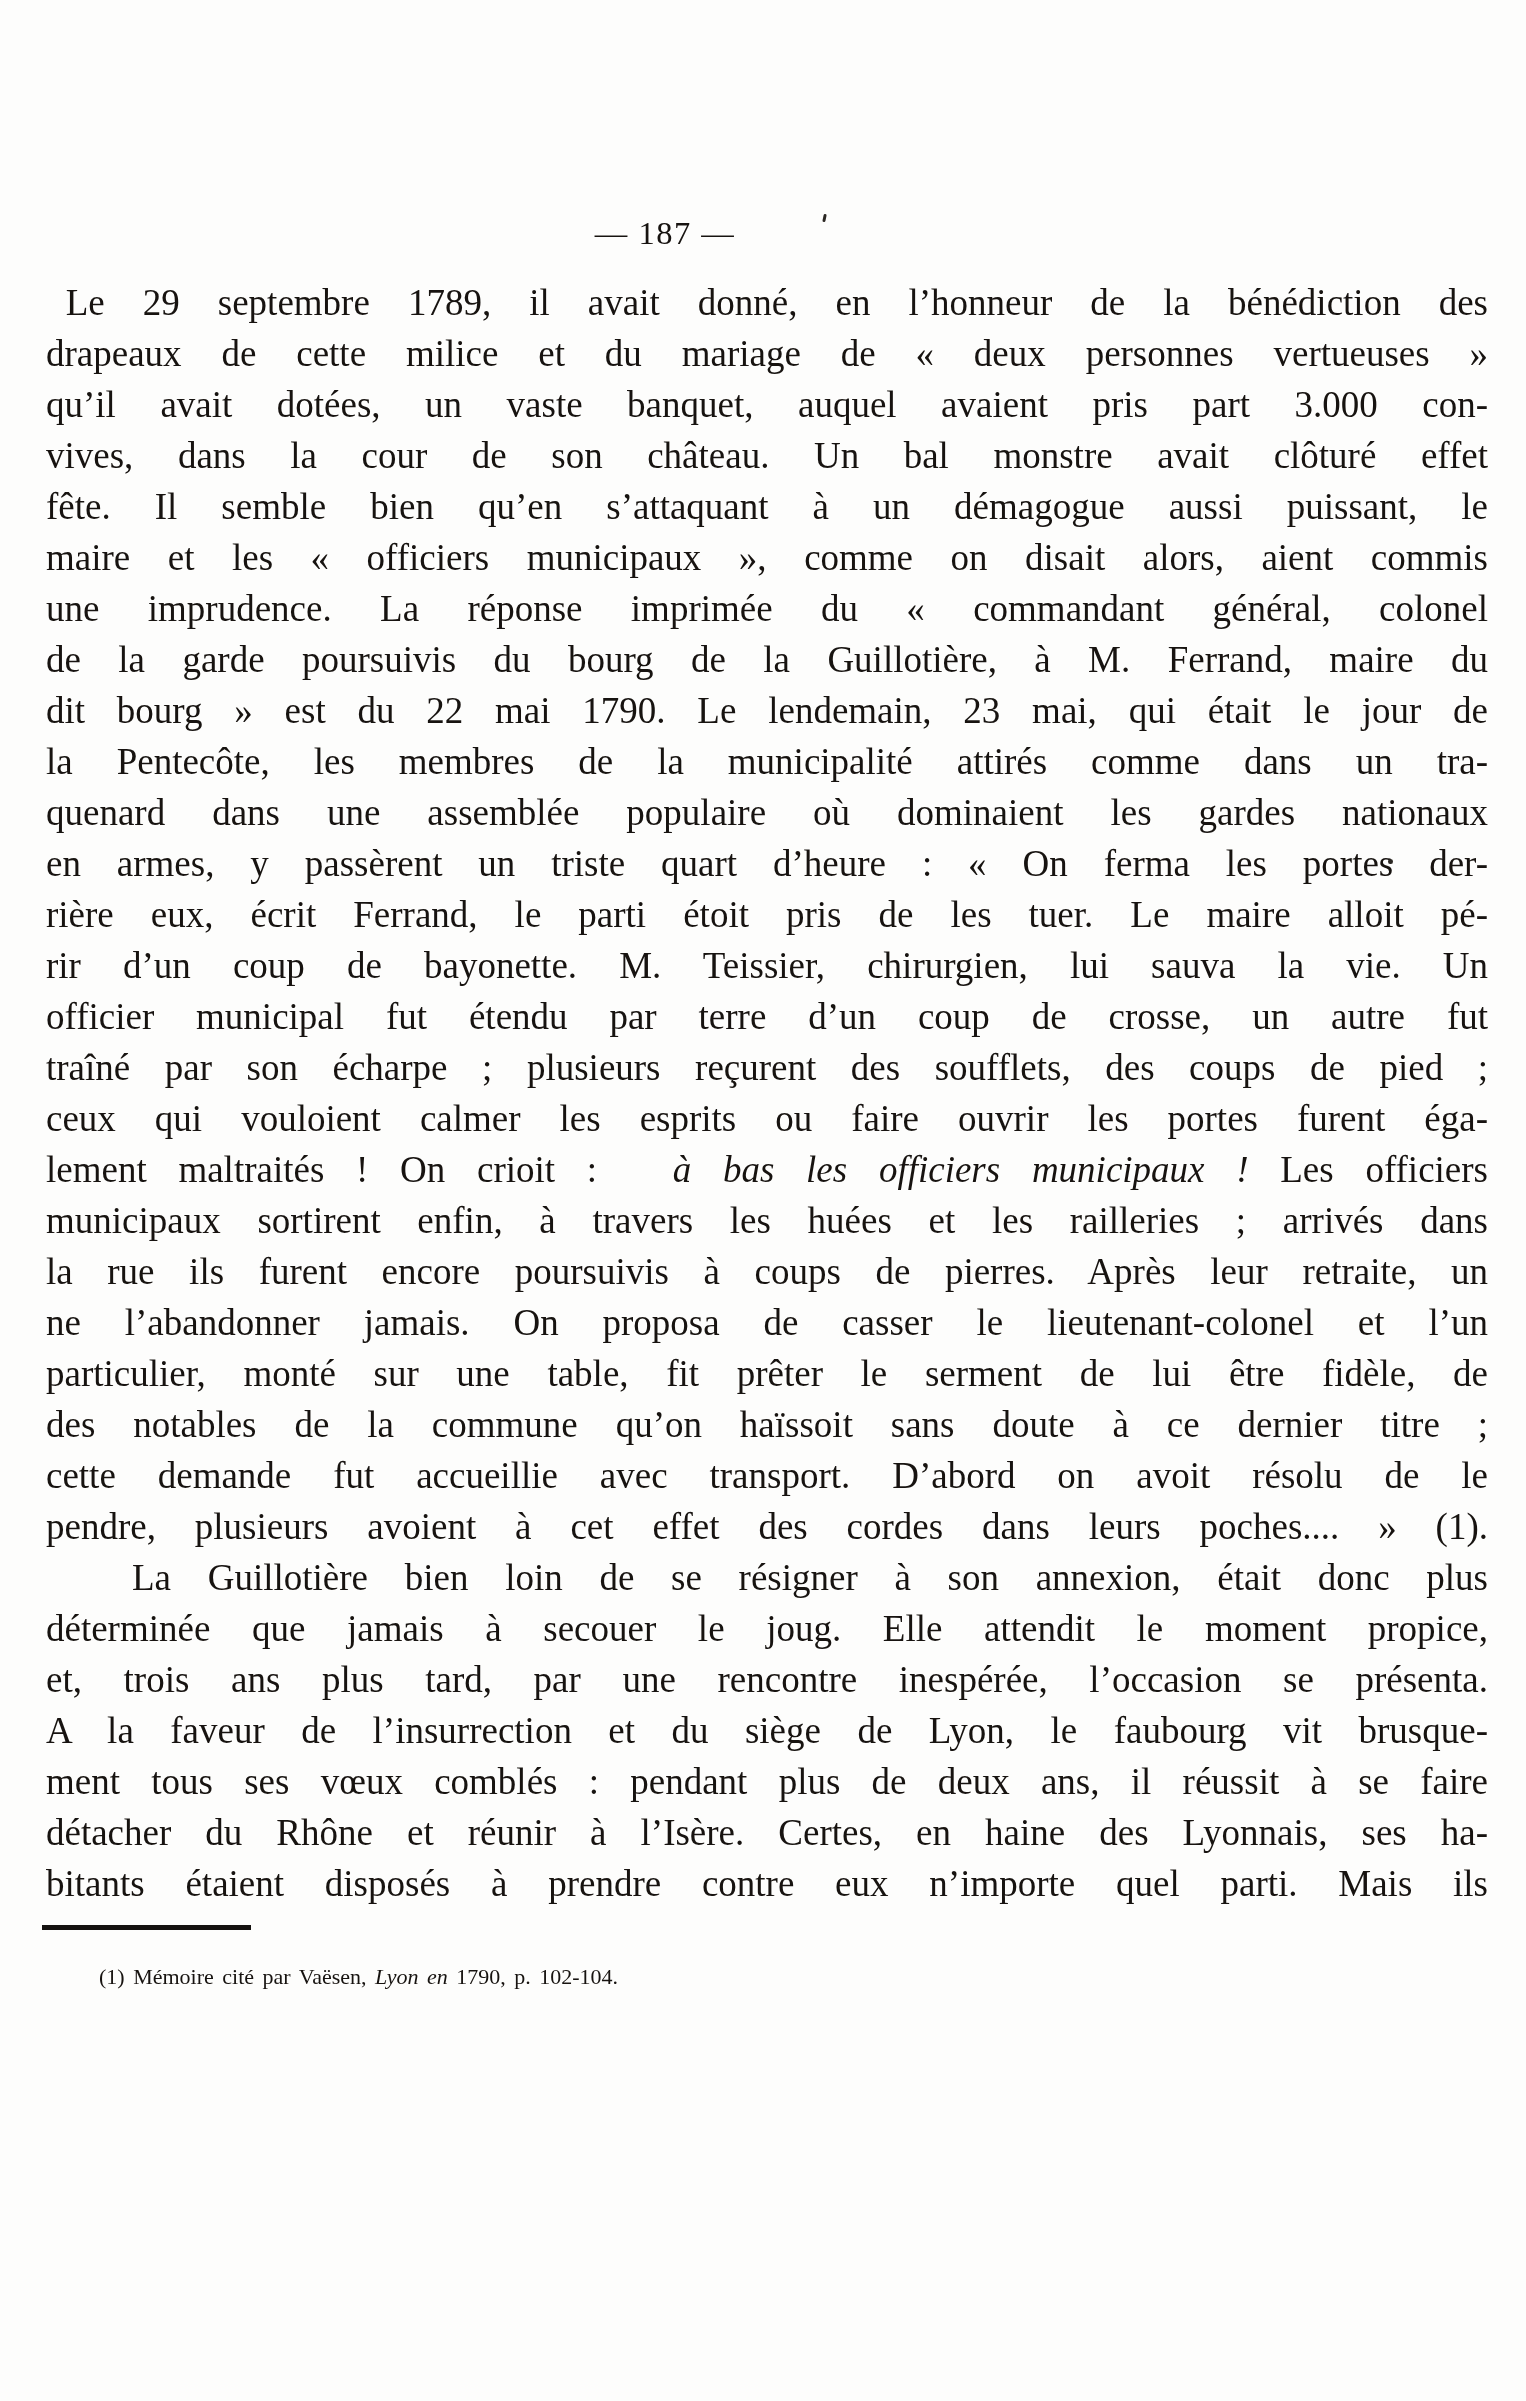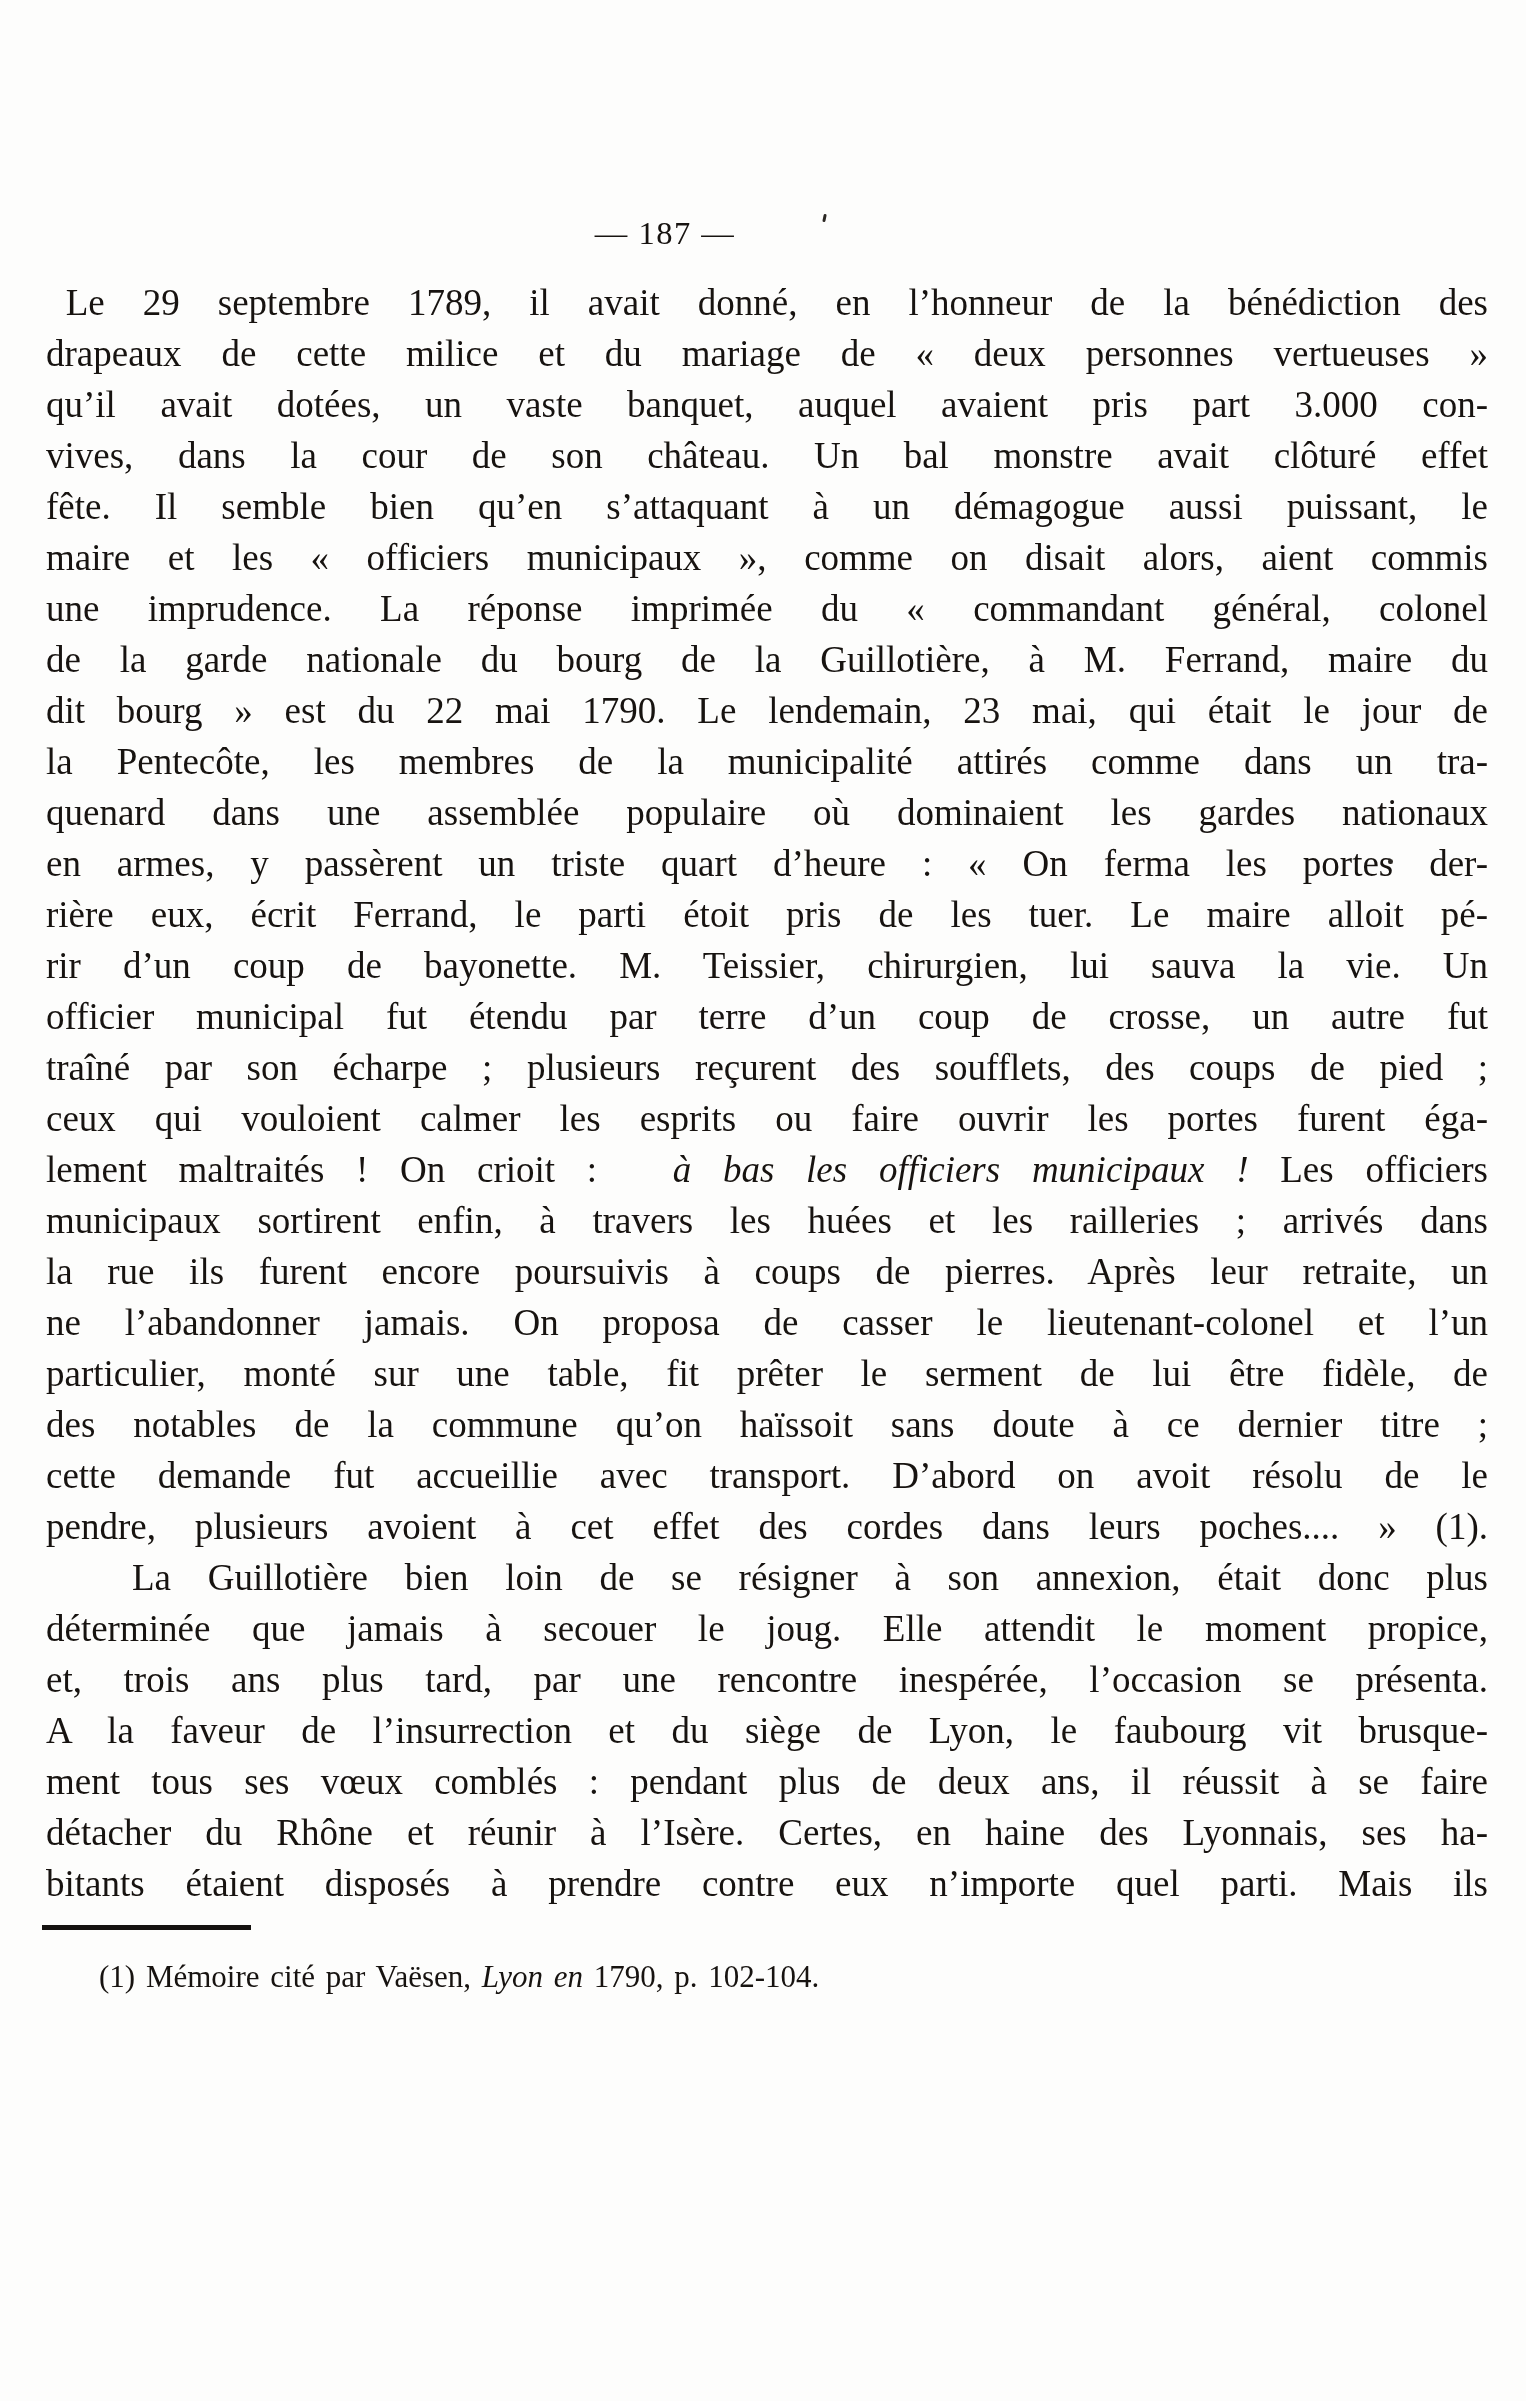--- a/index.html
+++ b/index.html
@@ -43,21 +43,21 @@
   .footnote-rule {
     position: absolute;
     left: 42px; top: 1925px;
     width: 209px; height: 5.3px;
     background: #151210;
   }
   .footnote {
     position: absolute;
     left: 99px; top: 1959px;
     width: 1209px;
-    font-size: 31px;
+    font-size: 22px;
     line-height: 35px;
     word-spacing: 3px;
   }
   .footnote i { font-style: italic; }
   .speck {
     position: absolute;
     background: #2b2723;
     border-radius: 50%;
   }
   .speck-a { left: 1388px; top: 859px; width: 4.5px; height: 5.3px; }
@@ -71,21 +71,21 @@
 
   <div class="body-text">
       <div class="paragraph">
         <div class="line" style="text-indent: 19.7px;"><span>Le 29 septembre 1789, il avait donné, en l’honneur de la bénédiction des</span></div>
         <div class="line"><span>drapeaux de cette milice et du mariage de « deux personnes vertueuses »</span></div>
         <div class="line"><span>qu’il avait dotées, un vaste banquet, auquel avaient pris part 3.000 con-</span></div>
         <div class="line"><span>vives, dans la cour de son château. Un bal monstre avait clôturé effet</span></div>
         <div class="line"><span>fête. Il semble bien qu’en s’attaquant à un démagogue aussi puissant, le</span></div>
         <div class="line"><span>maire et les « officiers municipaux », comme on disait alors, aient commis</span></div>
         <div class="line"><span>une imprudence. La réponse imprimée du « commandant général, colonel</span></div>
-        <div class="line"><span>de la garde nationale du bourg de la Guillotière, à M. Ferrand, maire du</span></div>
+        <div class="line"><span>de la garde poursuivis du bourg de la Guillotière, à M. Ferrand, maire du</span></div>
         <div class="line"><span>dit bourg » est du 22 mai 1790. Le lendemain, 23 mai, qui était le jour de</span></div>
         <div class="line"><span>la Pentecôte, les membres de la municipalité attirés comme dans un tra-</span></div>
         <div class="line"><span>quenard dans une assemblée populaire où dominaient les gardes nationaux</span></div>
         <div class="line"><span>en armes, y passèrent un triste quart d’heure : « On ferma les portes der-</span></div>
         <div class="line"><span>rière eux, écrit Ferrand, le parti étoit pris de les tuer. Le maire alloit pé-</span></div>
         <div class="line"><span>rir d’un coup de bayonette. M. Teissier, chirurgien, lui sauva la vie. Un</span></div>
         <div class="line"><span>officier municipal fut étendu par terre d’un coup de crosse, un autre fut</span></div>
         <div class="line"><span>traîné par son écharpe ; plusieurs reçurent des soufflets, des coups de pied ;</span></div>
         <div class="line"><span>ceux qui vouloient calmer les esprits ou faire ouvrir les portes furent éga-</span></div>
         <div class="line"><span>lement maltraités ! On crioit : </span><i>à bas les officiers municipaux !</i><span> Les officiers</span></div>

